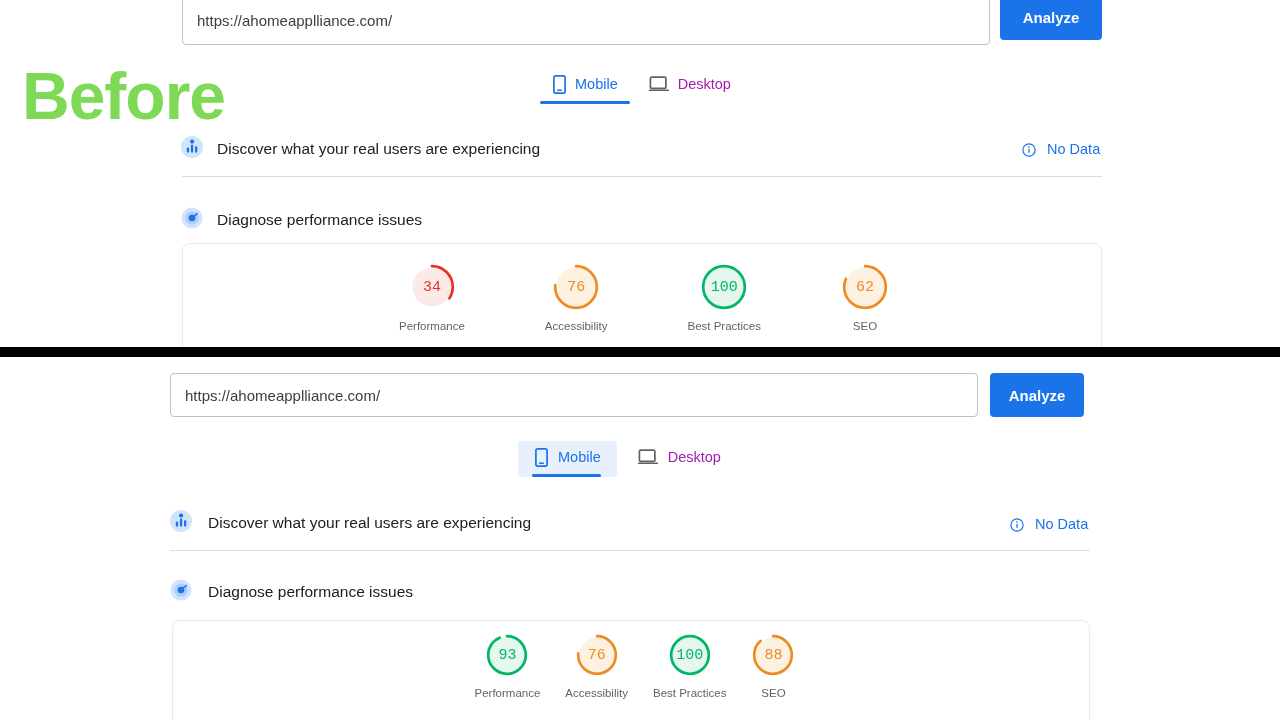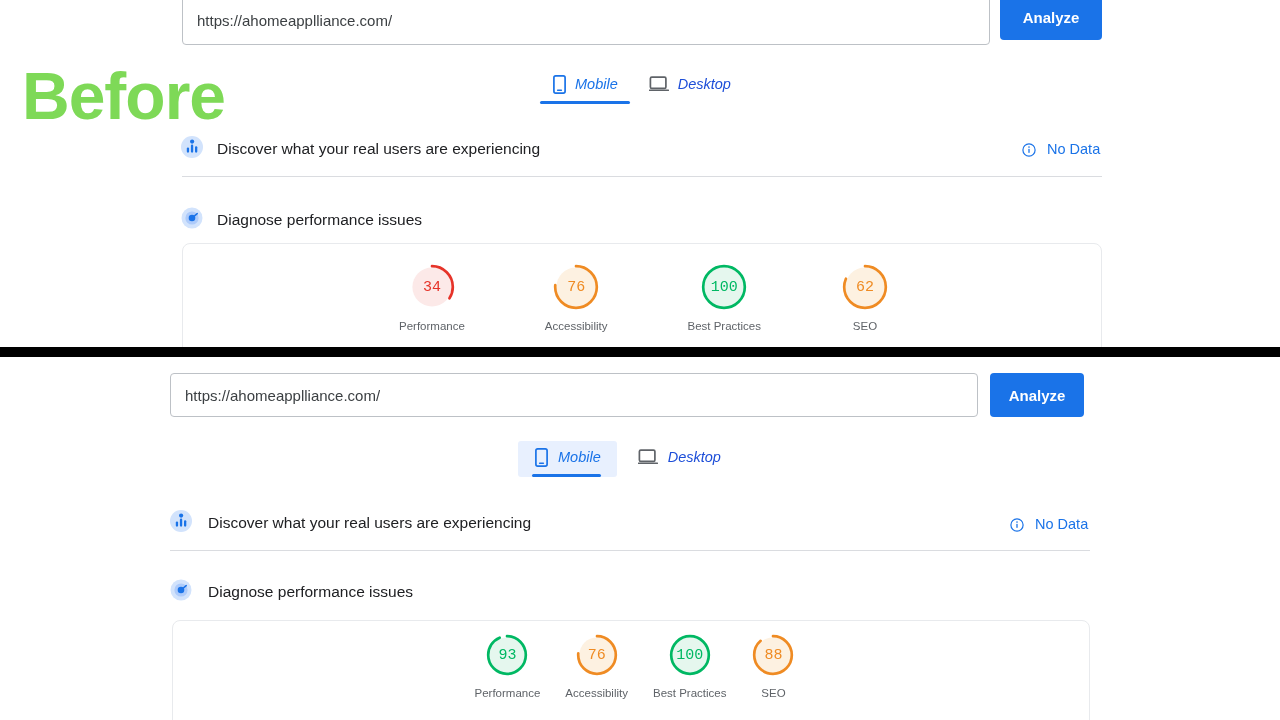--- a/index.html
+++ b/index.html
@@ -49,31 +49,31 @@
     background: #1a73e8;
     color: #ffffff;
     border: none; border-radius: 4px;
     display: flex; align-items: center; justify-content: center;
     font-weight: bold;
     font-family: "Liberation Sans", sans-serif;
     cursor: pointer;
   }
 
   
-  .tabs { position: absolute; display: flex; align-items: flex-end; font-style: italic; }
+  .tabs { position: absolute; display: flex; align-items: flex-end; }
   .tab {
     position: relative;
     display: flex; align-items: center;
     cursor: pointer;
     background: transparent;
     font-family: "Liberation Sans", sans-serif;
   }
   .tab .tab-ico { display:flex; align-items:center; justify-content:center; }
   .tab.active .tab-label { color: #1a73e8; }
-  .tab.inactive .tab-label { color: #1d4ed8; }
+  .tab.inactive .tab-label { color: #a21caf; }
   .tab .underline {
     position: absolute; left: 0; right: 0; bottom: 0;
     background: #1a73e8;
   }
   .tab.highlight { background: #e8f0fe; }
 
   
   .section-row {
     position: absolute;
     display: flex; align-items: flex-end;

